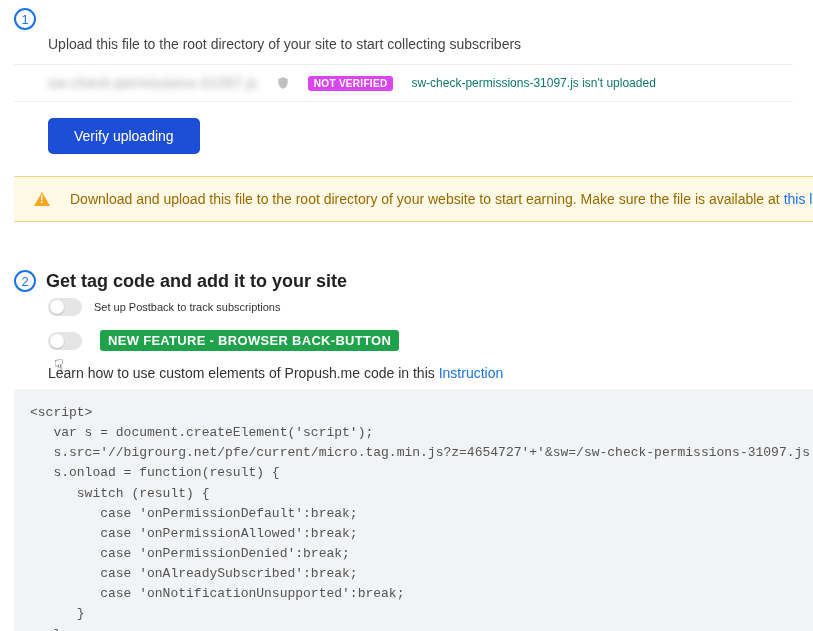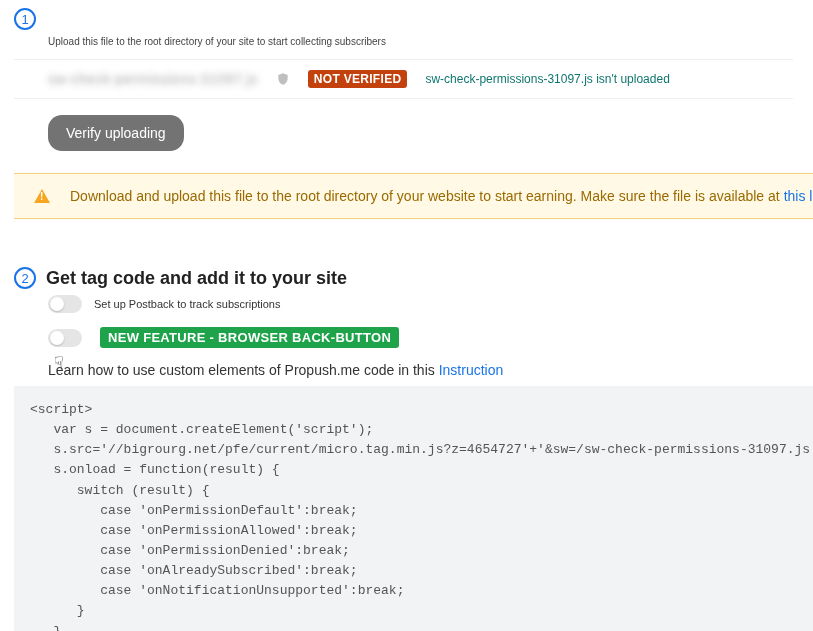--- a/index.html
+++ b/index.html
@@ -22,21 +22,21 @@
     width: 22px; height: 22px;
     border: 2px solid #1a73e8;
     color: #1a73e8;
     border-radius: 50%;
     display: flex; align-items: center; justify-content: center;
     font-size: 13px;
     flex: 0 0 auto;
   }
   .step-title { font-size: 18px; color: #222; }
   .step-body { margin-left: 34px; margin-top: 6px; }
-  .subtext { color: #444; font-size: 10px; margin-bottom: 12px; }
+  .subtext { color: #444; font-size: 14px; margin-bottom: 12px; }
 
   .file-row {
     display: flex;
     align-items: center;
     gap: 18px;
     padding: 10px 0;
     border-top: 1px solid #eee;
     border-bottom: 1px solid #eee;
     margin-left: -34px;
     padding-left: 34px;
@@ -47,36 +47,36 @@
     user-select: none;
     font-size: 14px;
     letter-spacing: 0.5px;
   }
   .link { color: #1a73e8; text-decoration: none; cursor: pointer; }
   .shield {
     width: 14px; height: 16px;
     fill: #bfbfbf;
   }
   .badge-red {
-    background: #c2410c;
-    color: #fff;
-    font-size: 12px;
+    background: #d946ef;
+    color: #fff;
+    font-size: 10px;
     font-weight: 600;
     padding: 2px 6px;
     border-radius: 3px;
     letter-spacing: 0.3px;
   }
   .status-text { color: #0f766e; font-size: 12px; }
 
   .btn-primary {
-    background: #737373;
+    background: #1d4ed8;
     color: #fff;
     border: none;
-    padding: 10px 18px;
-    border-radius: 14px;
+    padding: 10px 26px;
+    border-radius: 5px;
     font-size: 14px;
     cursor: pointer;
     margin-top: 16px;
   }
 
   .alert {
     margin-top: 22px;
     margin-left: -34px;
     margin-right: -20px;
     background: #fff9e6;

